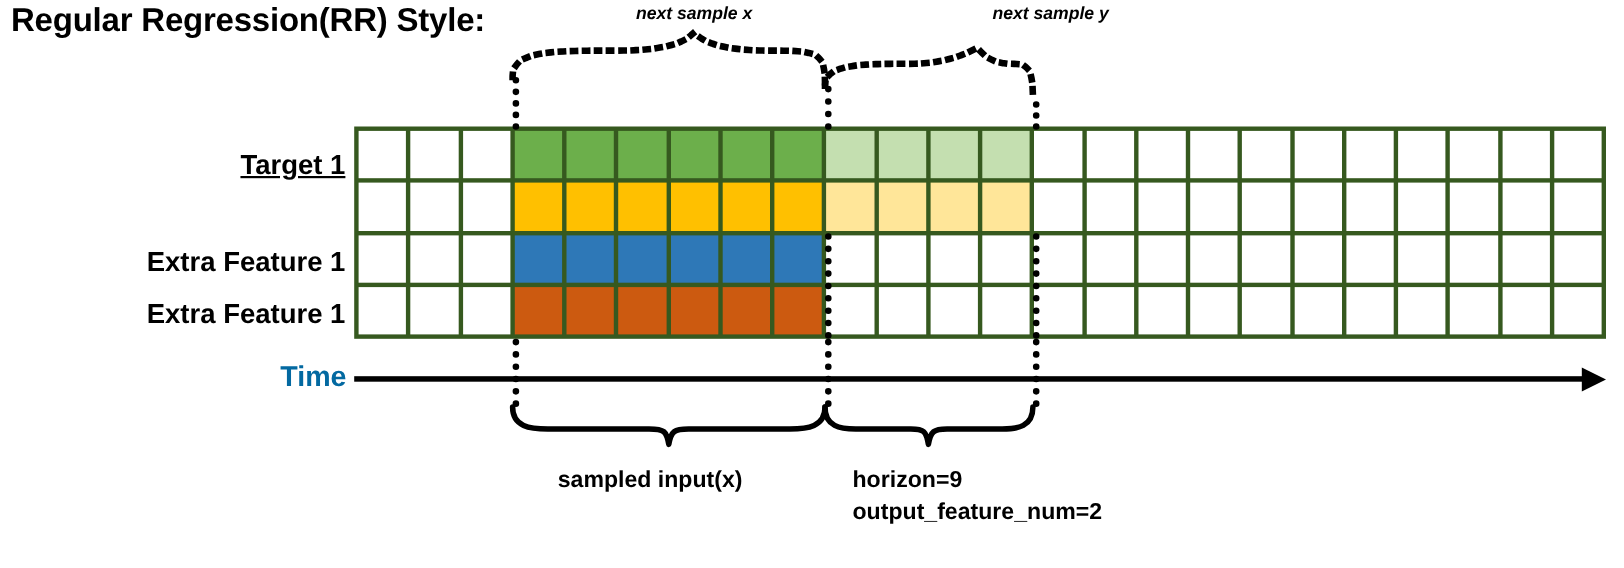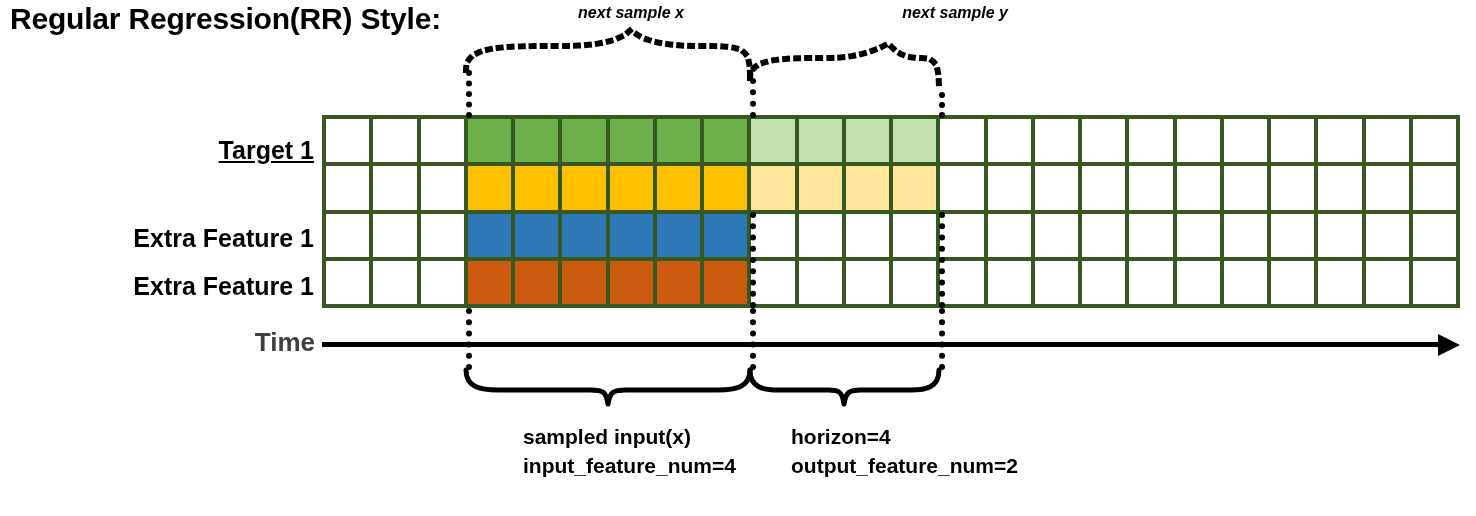--- a/index.html
+++ b/index.html
@@ -19,21 +19,21 @@
   
   .rowlabel{
     position:absolute;right:0;width:280px;text-align:right;
     font-size:25px;font-weight:700;color:#000;white-space:nowrap;
   }
   .labels{position:absolute;left:22px;top:116px;width:292px;height:192px;}
   .lbl0{top:20px;text-decoration:underline;} .lbl1{top:60px;} .lbl2{top:108px;} .lbl3{top:156px;}
 
   .timelabel{
     position:absolute;left:205px;top:327px;width:110px;text-align:right;
-    font-size:26px;font-weight:700;color:#404040;
+    font-size:26px;font-weight:700;color:#0369a1;
   }
 
   
   #grid{
     position:absolute;left:322px;top:115px;
     width:1138px;height:193px;
     background:#36591F;
     display:grid;
     grid-template-columns:repeat(24,1fr);
     grid-template-rows:repeat(4,1fr);
@@ -63,21 +63,21 @@
 
   .toplabel{
     position:absolute;font-size:16px;font-style:italic;font-weight:600;
     color:#000;white-space:nowrap;text-align:center;
   }
 
   .caption{
     position:absolute;font-size:21px;font-weight:600;color:#000;
     line-height:29px;white-space:nowrap;
   }
-  .caption div{display:block;margin-left:16px;}
+  .caption div{display:block;}
 </style>
 </head>
 <body>
 
 <div id="stage">
 
   <div class="title">Regular Regression(RR) Style:</div>
 
   <div class="labels">
     <div class="rowlabel lbl0">Target 1</div>
@@ -213,21 +213,20 @@
     <path d="M 466 70 C 466 88 482 90 498 90 L 590 90
              C 604 90 606 92 608 104 C 610 92 613 90 626 90 L 718 90
              C 734 90 750 88 750 70" fill="none" stroke="#000" stroke-width="5" stroke-linecap="round" stroke-linejoin="round"></path>
     <path d="M 750 70 C 750 88 764 90 778 90 L 828 90
              C 840 90 842 92 844 104 C 846 92 849 90 861 90 L 911 90
              C 925 90 939 88 939 70" fill="none" stroke="#000" stroke-width="5" stroke-linecap="round" stroke-linejoin="round"></path>
   </svg>
 
   <div class="caption" style="left:507px;top:422px;">
     <div>sampled input(x)</div>
-    <div>input_feature_num=4</div>
   </div>
 
   <div class="caption" style="left:775px;top:422px;">
-    <div>horizon=4</div>
+    <div>horizon=9</div>
     <div>output_feature_num=2</div>
   </div>
 
 </div>
 
 </body></html>

